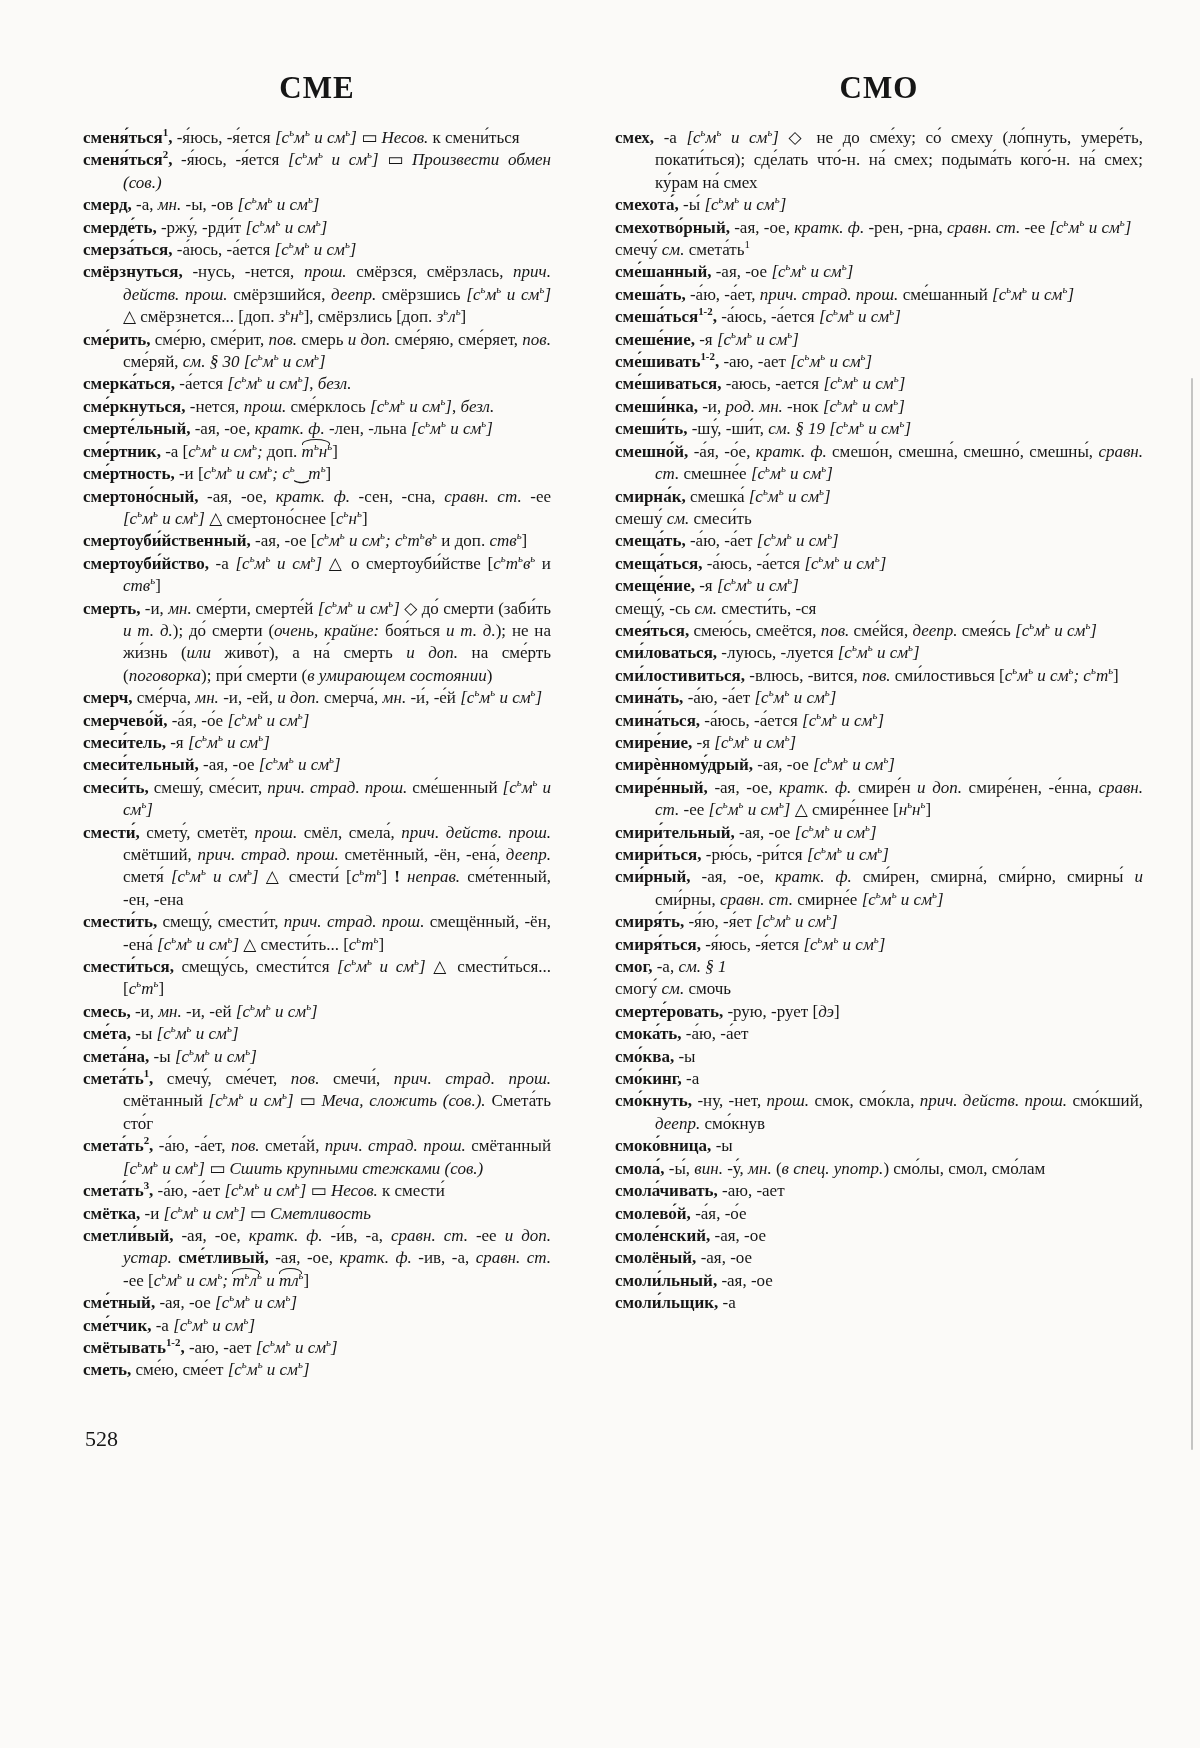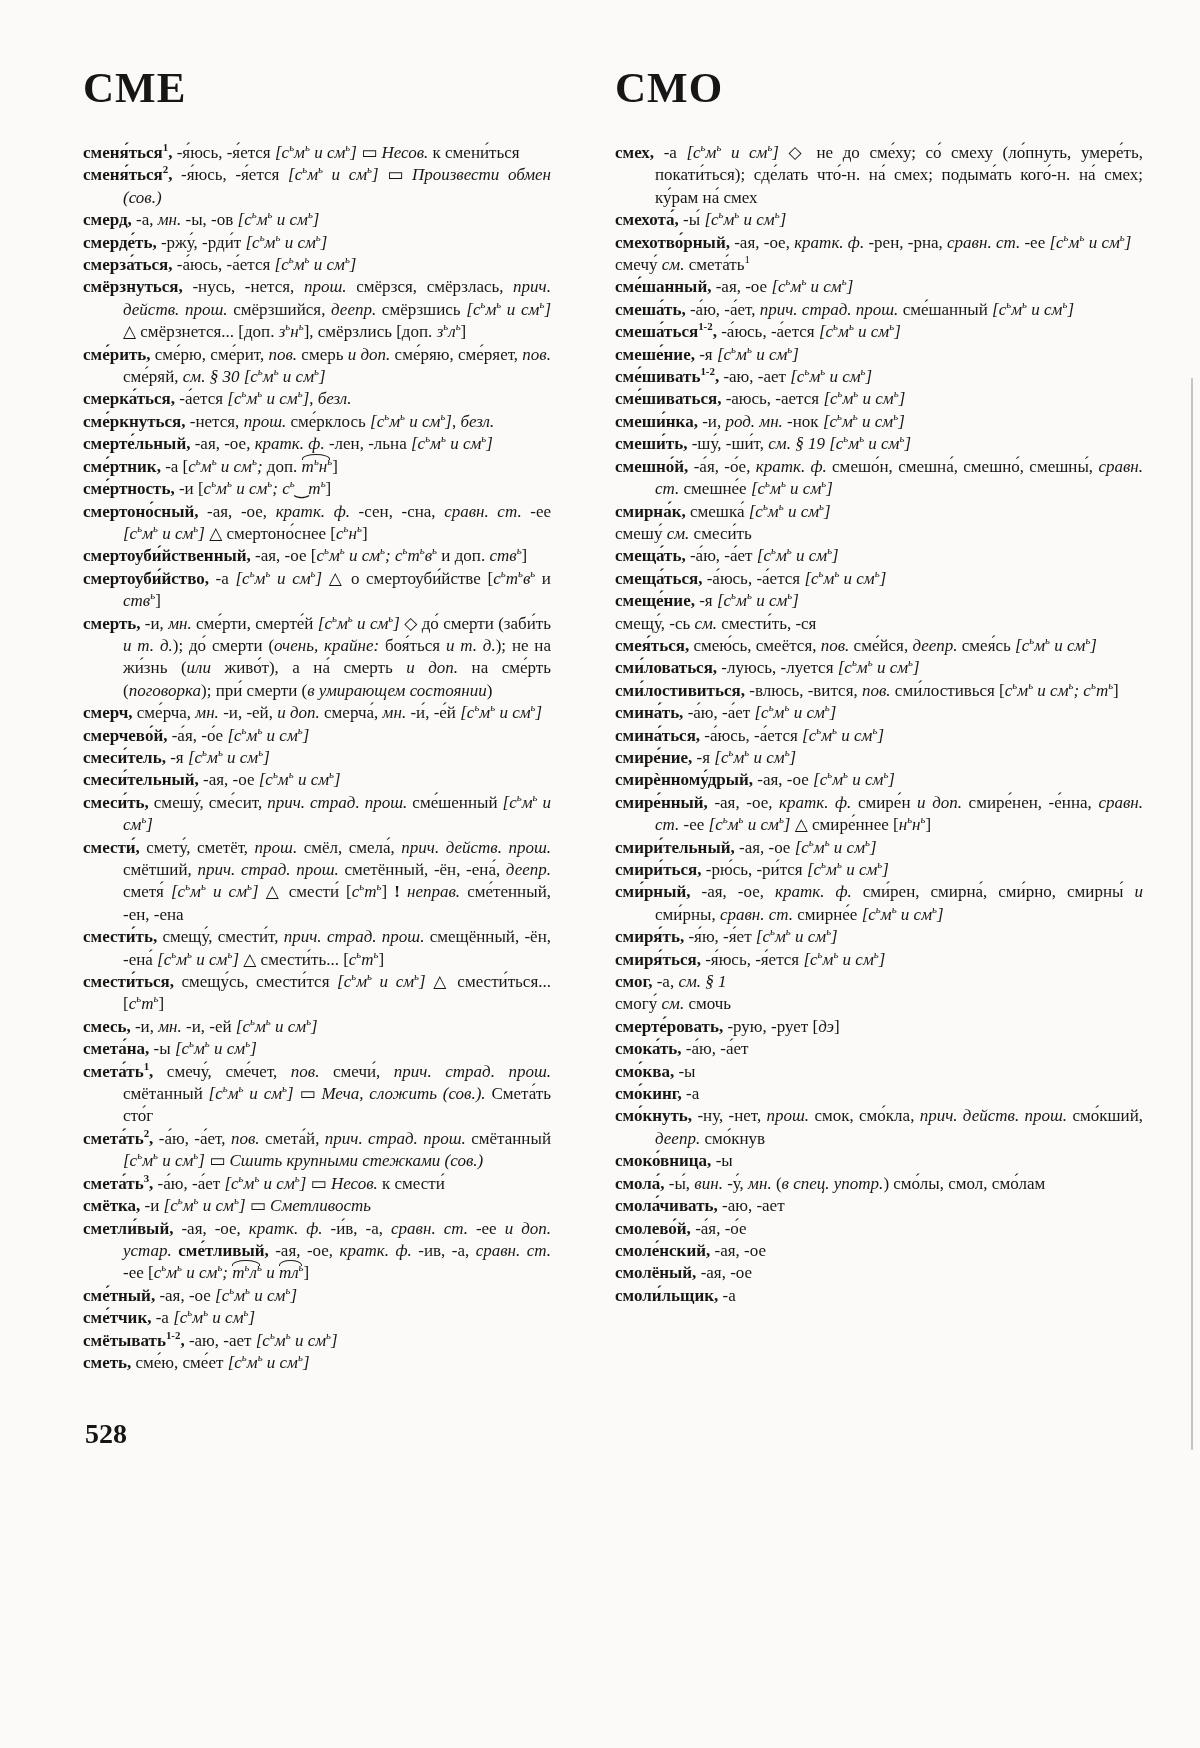--- a/index.html
+++ b/index.html
@@ -8,38 +8,38 @@
     background:#fbfaf8;
     color:#161616;
     font-family:"Liberation Serif","DejaVu Serif","DejaVu Sans",serif;
     position:relative;overflow:hidden;
   }
   .page{padding:70px 0 0 83px;}
   .cols{display:flex;gap:64px;}
   .col-left{width:468px;flex:0 0 auto;}
   .col-right{width:528px;flex:0 0 auto;}
   .col-header{
-    font-weight:bold;font-size:43px;line-height:36px;
-    letter-spacing:1px;margin-bottom:36px;
+    font-weight:bold;font-size:31px;line-height:36px;
+    letter-spacing:1px;margin-bottom:21px;text-align:center;
   }
   .entry{
     font-size:17px;line-height:22.4px;
     text-align:justify;
     padding-left:40px;text-indent:-40px;
   }
   .run-b{font-weight:bold;}
   .run-i{font-style:italic;}
   sup{font-size:64%;line-height:0;vertical-align:super;}
   .arc{position:relative;display:inline-block;text-indent:0;white-space:nowrap;}
   .arc::before{
     content:"";position:absolute;left:0;right:2px;top:-2px;height:5px;
     border:1.2px solid #1c1c1c;border-bottom:none;
     border-radius:60% 60% 0 0 / 100% 100% 0 0;
   }
-  .page-number{font-size:28px;margin:44px 0 0 2px;font-weight:bold;}
+  .page-number{font-size:22px;margin:44px 0 0 2px;}
   .edge-line{
     position:absolute;right:7px;top:378px;width:2px;height:1072px;
     background:#8d8d8d;opacity:.5;border-radius:2px;
   }
 </style>
 </head>
 <body style="background: rgb(251, 250, 248); color: rgb(22, 22, 22);">
 
 <div class="page">
   <div class="cols">
@@ -64,20 +64,21 @@
           <div class="entry"><span class="run-b">смерть,</span><span class="run-r"> -и, </span><span class="run-i">мн.</span><span class="run-r"> сме́рти, смерте́й </span><span class="run-i">[с<sup>ь</sup>м<sup>ь</sup> и см<sup>ь</sup>]</span><span class="run-r"> ◇ до́ смерти (заби́ть </span><span class="run-i">и т. д.</span><span class="run-r">); до́ смерти (</span><span class="run-i">очень, крайне:</span><span class="run-r"> боя́ться </span><span class="run-i">и т. д.</span><span class="run-r">); не на жи́знь (</span><span class="run-i">или</span><span class="run-r"> живо́т), а на́ смерть </span><span class="run-i">и доп.</span><span class="run-r"> на сме́рть (</span><span class="run-i">поговорка</span><span class="run-r">); при́ смерти (</span><span class="run-i">в умирающем состоянии</span><span class="run-r">)</span></div>
           <div class="entry"><span class="run-b">смерч,</span><span class="run-r"> сме́рча, </span><span class="run-i">мн.</span><span class="run-r"> -и, -ей, </span><span class="run-i">и доп.</span><span class="run-r"> смерча́, </span><span class="run-i">мн.</span><span class="run-r"> -и́, -е́й </span><span class="run-i">[с<sup>ь</sup>м<sup>ь</sup> и см<sup>ь</sup>]</span></div>
           <div class="entry"><span class="run-b">смерчево́й,</span><span class="run-r"> -а́я, -о́е </span><span class="run-i">[с<sup>ь</sup>м<sup>ь</sup> и см<sup>ь</sup>]</span></div>
           <div class="entry"><span class="run-b">смеси́тель,</span><span class="run-r"> -я </span><span class="run-i">[с<sup>ь</sup>м<sup>ь</sup> и см<sup>ь</sup>]</span></div>
           <div class="entry"><span class="run-b">смеси́тельный,</span><span class="run-r"> -ая, -ое </span><span class="run-i">[с<sup>ь</sup>м<sup>ь</sup> и см<sup>ь</sup>]</span></div>
           <div class="entry"><span class="run-b">смеси́ть,</span><span class="run-r"> смешу́, сме́сит, </span><span class="run-i">прич. страд. прош.</span><span class="run-r"> сме́шенный </span><span class="run-i">[с<sup>ь</sup>м<sup>ь</sup> и см<sup>ь</sup>]</span></div>
           <div class="entry"><span class="run-b">смести́,</span><span class="run-r"> смету́, сметёт, </span><span class="run-i">прош.</span><span class="run-r"> смёл, смела́, </span><span class="run-i">прич. действ. прош.</span><span class="run-r"> смётший, </span><span class="run-i">прич. страд. прош.</span><span class="run-r"> сметённый, -ён, -ена́, </span><span class="run-i">деепр.</span><span class="run-r"> сметя́ </span><span class="run-i">[с<sup>ь</sup>м<sup>ь</sup> и см<sup>ь</sup>]</span><span class="run-r"> △ смести́ [</span><span class="run-i">с<sup>ь</sup>т<sup>ь</sup></span><span class="run-r">] </span><span class="run-b">!</span><span class="run-r"> </span><span class="run-i">неправ.</span><span class="run-r"> сме́тенный, -ен, -ена</span></div>
           <div class="entry"><span class="run-b">смести́ть,</span><span class="run-r"> смещу́, смести́т, </span><span class="run-i">прич. страд. прош.</span><span class="run-r"> смещённый, -ён, -ена́ </span><span class="run-i">[с<sup>ь</sup>м<sup>ь</sup> и см<sup>ь</sup>]</span><span class="run-r"> △ смести́ть... [</span><span class="run-i">с<sup>ь</sup>т<sup>ь</sup></span><span class="run-r">]</span></div>
           <div class="entry"><span class="run-b">смести́ться,</span><span class="run-r"> смещу́сь, смести́тся </span><span class="run-i">[с<sup>ь</sup>м<sup>ь</sup> и см<sup>ь</sup>]</span><span class="run-r"> △ смести́ться... [</span><span class="run-i">с<sup>ь</sup>т<sup>ь</sup></span><span class="run-r">]</span></div>
           <div class="entry"><span class="run-b">смесь,</span><span class="run-r"> -и, </span><span class="run-i">мн.</span><span class="run-r"> -и, -ей </span><span class="run-i">[с<sup>ь</sup>м<sup>ь</sup> и см<sup>ь</sup>]</span></div>
+          <div class="entry"><span class="run-b">сме́та,</span><span class="run-r"> -ы </span><span class="run-i">[с<sup>ь</sup>м<sup>ь</sup> и см<sup>ь</sup>]</span></div>
           <div class="entry"><span class="run-b">смета́на,</span><span class="run-r"> -ы </span><span class="run-i">[с<sup>ь</sup>м<sup>ь</sup> и см<sup>ь</sup>]</span></div>
           <div class="entry"><span class="run-b">смета́ть<sup>1</sup>,</span><span class="run-r"> смечу́, сме́чет, </span><span class="run-i">пов.</span><span class="run-r"> смечи́, </span><span class="run-i">прич. страд. прош.</span><span class="run-r"> смётанный </span><span class="run-i">[с<sup>ь</sup>м<sup>ь</sup> и см<sup>ь</sup>]</span><span class="run-r"> ▭ </span><span class="run-i">Меча, сложить (сов.).</span><span class="run-r"> Смета́ть сто́г</span></div>
           <div class="entry"><span class="run-b">смета́ть<sup>2</sup>,</span><span class="run-r"> -а́ю, -а́ет, </span><span class="run-i">пов.</span><span class="run-r"> смета́й, </span><span class="run-i">прич. страд. прош.</span><span class="run-r"> смётанный </span><span class="run-i">[с<sup>ь</sup>м<sup>ь</sup> и см<sup>ь</sup>]</span><span class="run-r"> ▭ </span><span class="run-i">Сшить крупными стежками (сов.)</span></div>
           <div class="entry"><span class="run-b">смета́ть<sup>3</sup>,</span><span class="run-r"> -а́ю, -а́ет </span><span class="run-i">[с<sup>ь</sup>м<sup>ь</sup> и см<sup>ь</sup>]</span><span class="run-r"> ▭ </span><span class="run-i">Несов.</span><span class="run-r"> к смести́</span></div>
           <div class="entry"><span class="run-b">смётка,</span><span class="run-r"> -и </span><span class="run-i">[с<sup>ь</sup>м<sup>ь</sup> и см<sup>ь</sup>]</span><span class="run-r"> ▭ </span><span class="run-i">Сметливость</span></div>
           <div class="entry"><span class="run-b">сметли́вый,</span><span class="run-r"> -ая, -ое, </span><span class="run-i">кратк. ф.</span><span class="run-r"> -и́в, -а, </span><span class="run-i">сравн. ст.</span><span class="run-r"> -ее </span><span class="run-i">и доп. устар.</span><span class="run-r"> </span><span class="run-b">сме́тливый,</span><span class="run-r"> -ая, -ое, </span><span class="run-i">кратк. ф.</span><span class="run-r"> -ив, -а, </span><span class="run-i">сравн. ст.</span><span class="run-r"> -ее [</span><span class="run-i">с<sup>ь</sup>м<sup>ь</sup> и см<sup>ь</sup>; <span class="arc">т<sup>ь</sup>л<sup>ь</sup></span> и <span class="arc">тл<sup>ь</sup></span></span><span class="run-r">]</span></div>
           <div class="entry"><span class="run-b">сме́тный,</span><span class="run-r"> -ая, -ое </span><span class="run-i">[с<sup>ь</sup>м<sup>ь</sup> и см<sup>ь</sup>]</span></div>
           <div class="entry"><span class="run-b">сме́тчик,</span><span class="run-r"> -а </span><span class="run-i">[с<sup>ь</sup>м<sup>ь</sup> и см<sup>ь</sup>]</span></div>
           <div class="entry"><span class="run-b">смётывать<sup>1-2</sup>,</span><span class="run-r"> -аю, -ает </span><span class="run-i">[с<sup>ь</sup>м<sup>ь</sup> и см<sup>ь</sup>]</span></div>
           <div class="entry"><span class="run-b">сметь,</span><span class="run-r"> сме́ю, сме́ет </span><span class="run-i">[с<sup>ь</sup>м<sup>ь</sup> и см<sup>ь</sup>]</span></div>
@@ -124,19 +125,20 @@
           <div class="entry"><span class="run-b">смока́ть,</span><span class="run-r"> -а́ю, -а́ет</span></div>
           <div class="entry"><span class="run-b">смо́ква,</span><span class="run-r"> -ы</span></div>
           <div class="entry"><span class="run-b">смо́кинг,</span><span class="run-r"> -а</span></div>
           <div class="entry"><span class="run-b">смо́кнуть,</span><span class="run-r"> -ну, -нет, </span><span class="run-i">прош.</span><span class="run-r"> смок, смо́кла, </span><span class="run-i">прич. действ.</span><span class="run-r"> </span><span class="run-i">прош.</span><span class="run-r"> смо́кший, </span><span class="run-i">деепр.</span><span class="run-r"> смо́кнув</span></div>
           <div class="entry"><span class="run-b">смоко́вница,</span><span class="run-r"> -ы</span></div>
           <div class="entry"><span class="run-b">смола́,</span><span class="run-r"> -ы́, </span><span class="run-i">вин.</span><span class="run-r"> -у́, </span><span class="run-i">мн.</span><span class="run-r"> (</span><span class="run-i">в спец. употр.</span><span class="run-r">) смо́лы, смол, смо́лам</span></div>
           <div class="entry"><span class="run-b">смола́чивать,</span><span class="run-r"> -аю, -ает</span></div>
           <div class="entry"><span class="run-b">смолево́й,</span><span class="run-r"> -а́я, -о́е</span></div>
           <div class="entry"><span class="run-b">смоле́нский,</span><span class="run-r"> -ая, -ое</span></div>
           <div class="entry"><span class="run-b">смолёный,</span><span class="run-r"> -ая, -ое</span></div>
+          <div class="entry"><span class="run-b">смоли́льный,</span><span class="run-r"> -ая, -ое</span></div>
           <div class="entry"><span class="run-b">смоли́льщик,</span><span class="run-r"> -а</span></div>
         </div>
     </div>
   </div>
   <div class="page-number">528</div>
 </div>
 <div class="edge-line"></div>
 
 </body></html>

